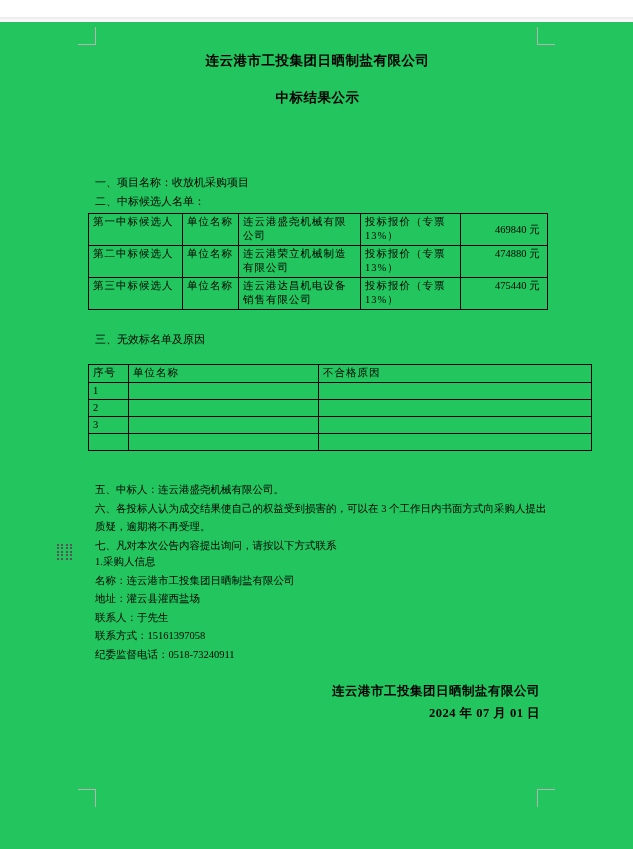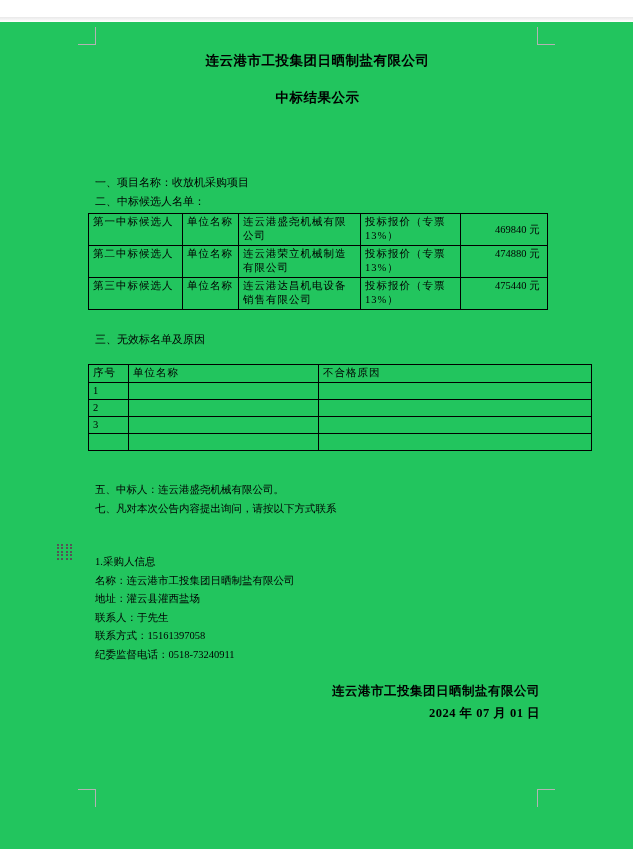--- a/index.html
+++ b/index.html
@@ -160,20 +160,21 @@
       <tr>
         <td class="i1"></td>
         <td class="i2"></td>
         <td class="i3"></td>
       </tr>
     </tbody>
       </table>
 
     <div class="para-block">
       <div>五、中标人：连云港盛尧机械有限公司。</div>
+      <div>六、各投标人认为成交结果使自己的权益受到损害的，可以在 3 个工作日内书面方式向采购人提出质疑，逾期将不再受理。</div>
       <div>七、凡对本次公告内容提出询问，请按以下方式联系</div>
     </div>
 
     <div class="contact-block">
       <div>1.采购人信息</div>
       <div>名称：连云港市工投集团日晒制盐有限公司</div>
       <div>地址：灌云县灌西盐场</div>
       <div>联系人：于先生</div>
       <div>联系方式：15161397058</div>
       <div>纪委监督电话：0518-73240911</div>

